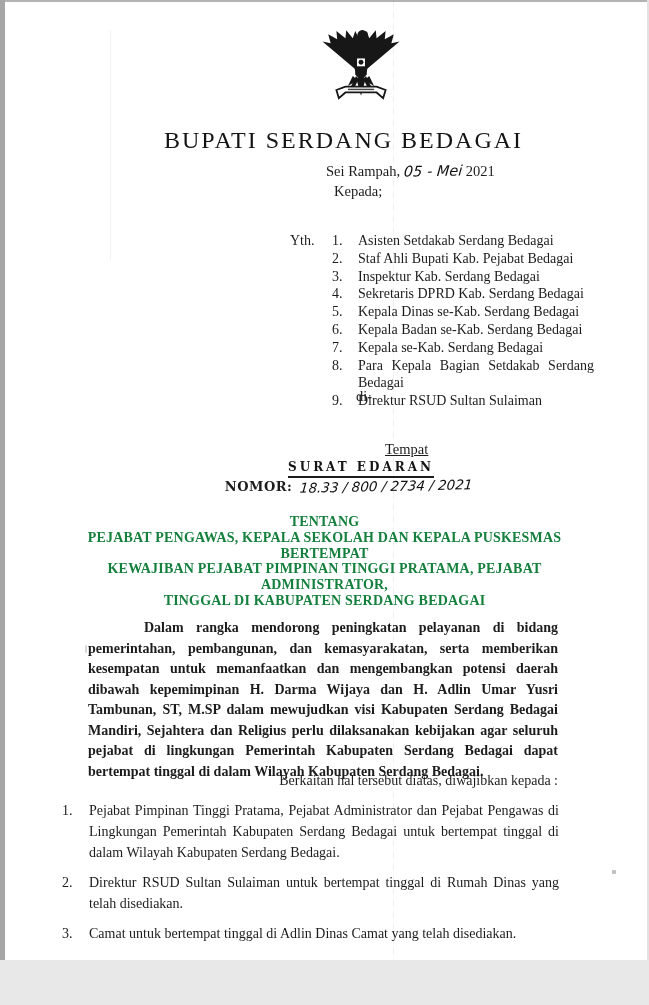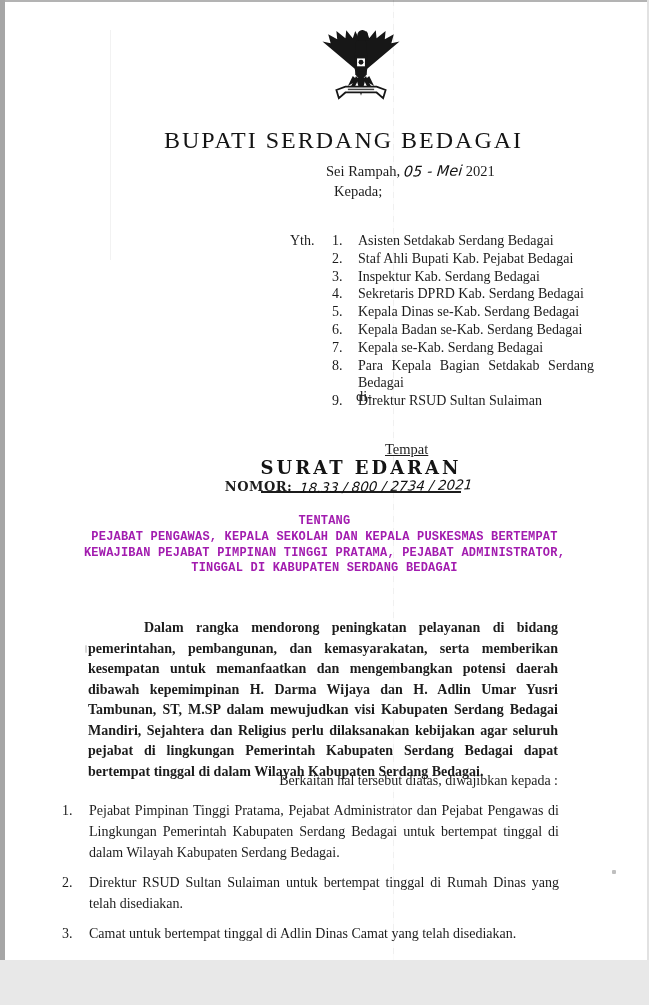--- a/index.html
+++ b/index.html
@@ -40,31 +40,31 @@
   .rec-row{display:flex;}
   .rec-num{width:26px;flex:0 0 26px;}
   .rec-text{width:236px;text-align:justify;}
 
   .di-label{position:absolute;left:356px;top:388px;font-size:14.5px;}
   .tempat-label{position:absolute;left:385px;top:409px;font-size:14.5px;text-decoration:underline;margin-top:32px;}
 
   
   .se-title{position:absolute;top:457px;left:0;width:649px;box-sizing:border-box;padding-left:48px;text-align:center;}
   .se-title span{
-    font-family:"DejaVu Serif",serif;font-weight:bold;font-size:18px;letter-spacing:3px;
-    border-bottom:2.5px solid #1c1c1c;padding-bottom:13px;color:#141414;margin-left:25px;
+    font-family:"DejaVu Serif",serif;font-weight:bold;font-size:12px;letter-spacing:3px;
+    border-bottom:2.5px solid #1c1c1c;padding-bottom:2px;color:#141414;margin-left:25px;
   }
   .nomor-line{position:absolute;top:478px;left:0;width:649px;box-sizing:border-box;padding-left:48px;text-align:center;font-size:13px;}
   .nomor-label{font-family:"DejaVu Serif",serif;font-weight:bold;letter-spacing:.5px;}
   .nomor-value{font-size:13.5px;margin-left:4px;}
 
   .tentang-block{
     position:absolute;top:514px;left:47px;width:555px;text-align:center;
-    font-family:Liberation Mono, monospace;font-weight:bold;font-size:12px;line-height:15.8px;
-    letter-spacing:.2px;color:#a21caf;
+    font-family:Liberation Serif, serif;font-weight:bold;font-size:14px;line-height:15.8px;
+    letter-spacing:.2px;color:#15803d;
   }
 
   
   .para{position:absolute;left:88px;width:470px;font-size:14px;line-height:20.5px;text-align:justify;}
   .para-1{top:618px;text-indent:56px;font-weight:bold;}
   .para-2{top:771px;text-indent:56px;text-align:right;}
 
   .directives{position:absolute;left:62px;top:800px;width:500px;font-size:14px;line-height:21px;}
   .dir-item{display:flex;margin-bottom:9px;}
   .dir-num{width:27px;flex:0 0 27px;}

